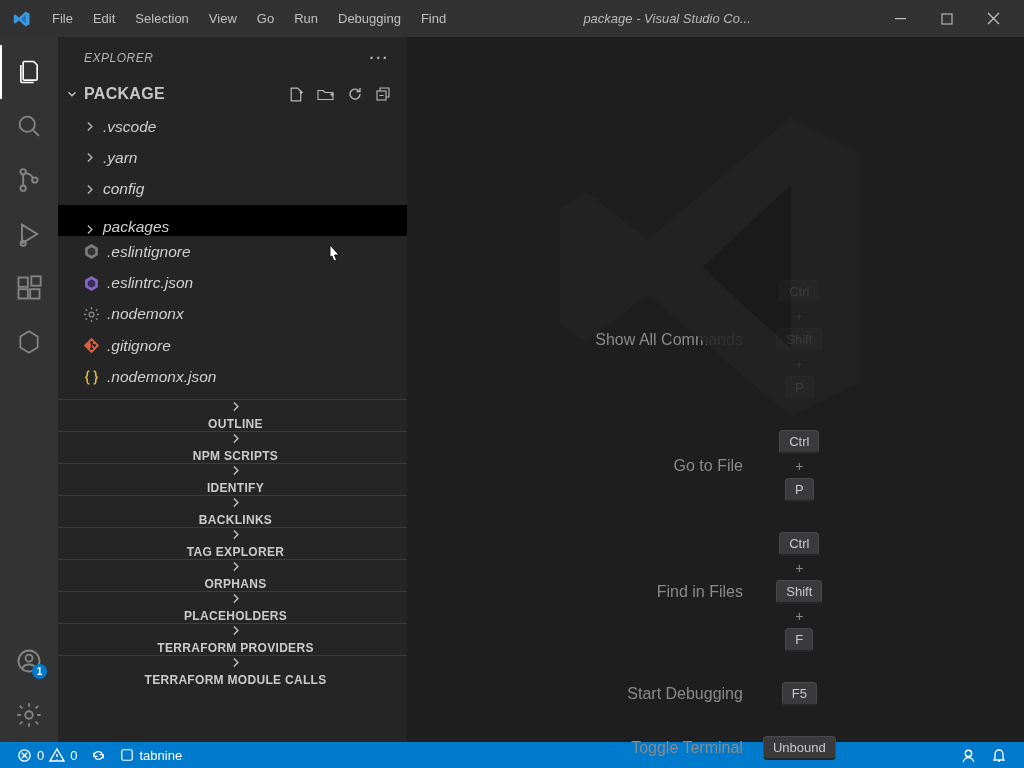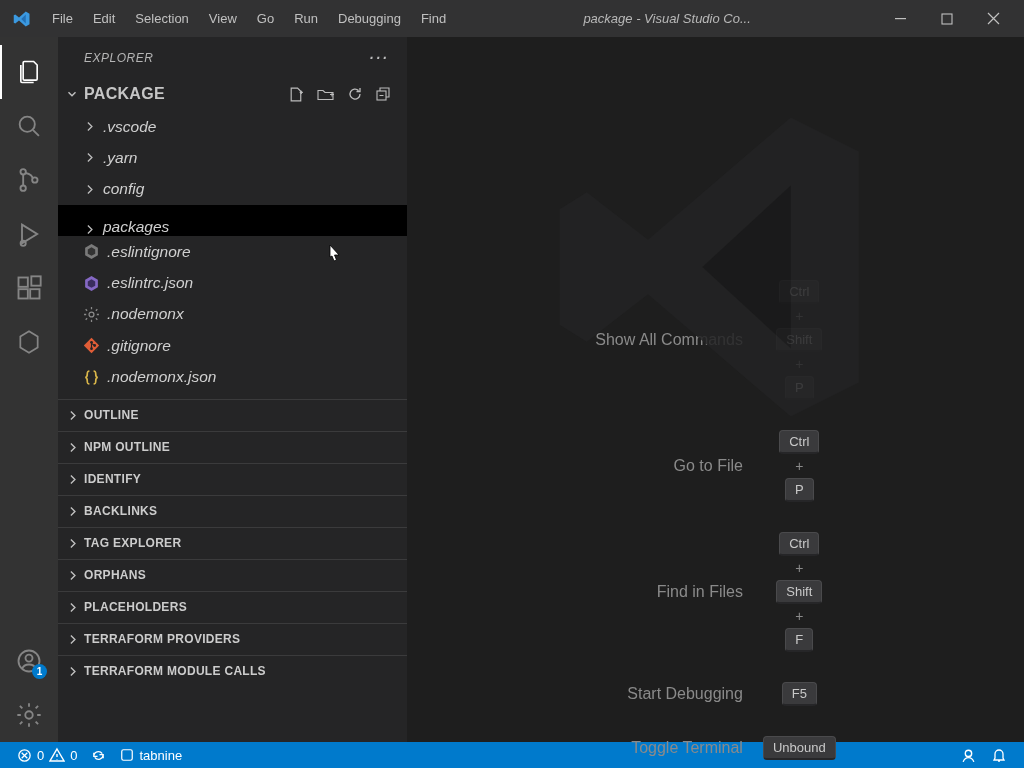--- a/index.html
+++ b/index.html
@@ -38,21 +38,21 @@
 .header-actions .hact { cursor: pointer; }
 
 .tree { padding: 2px 0 6px 0; font-style: italic; }
 .tree-row { height: 31.3px; display: flex; align-items: center; padding-left: 24px; gap: 7px; cursor: pointer; font-size: 15.5px; color: #d0d0d0; }
 .tree-row:hover, .tree-row.hover { background: #000000; align-items: flex-end; }
 .tree-row.file { padding-left: 24px; }
 .tree-row .twisty { width: 14px; display: flex; justify-content: center; color: #bcbcbc; }
 .ficon { width: 18px; height: 18px; display: flex; align-items: center; justify-content: center; }
 
 .collapsed-sections { }
-.collapsed-section { height: 32px; border-top: 1px solid #3b3b3c; display: flex; align-items: center; padding-left: 6px; gap: 4px; cursor: pointer; }
+.collapsed-section { height: 32px; border-top: 1px solid #3b3b3c; display: flex; align-items: center; padding-left: 6px; gap: 4px; cursor: pointer; flex-direction: column; }
 .collapsed-section .chev { width: 16px; display: flex; justify-content: center; }
 .collapsed-section .lbl { font-size: 12px; font-weight: 700; letter-spacing: 0.3px; }
 
 
 .editor { flex: 1; background: #1e1e1e; position: relative; display: flex; align-items: center; justify-content: center; }
 .watermark { position: absolute; top: 60px; left: 50%; transform: translateX(-50%); opacity: 0.85; }
 .shortcuts { display: grid; grid-template-columns: auto auto; column-gap: 20px; row-gap: 30px; align-items: center; margin-top: 260px; }
 .sc-label { text-align: right; color: #8a8a8a; font-size: 16px; }
 .sc-keys { display: flex; gap: 4px; align-items: center; flex-direction: column; }
 .key { background: #3a3a3c; border: 1px solid #4a4a4c; border-bottom: 2px solid #262628; color: #c9c9c9; font-size: 13px; padding: 3px 9px; border-radius: 4px; }
@@ -297,21 +297,21 @@
             </svg>
           </span>
           <span class="lbl">OUTLINE</span>
         </div>
         <div class="collapsed-section">
           <span class="chev">
             <svg width="13" height="13" viewBox="0 0 16 16">
               <path d="M6 3l5 5-5 5" fill="none" stroke="#c0c0c0" stroke-width="1.7"></path>
             </svg>
           </span>
-          <span class="lbl">NPM OUTLINE</span>
+          <span class="lbl">NPM SCRIPTS</span>
         </div>
         <div class="collapsed-section">
           <span class="chev">
             <svg width="13" height="13" viewBox="0 0 16 16">
               <path d="M6 3l5 5-5 5" fill="none" stroke="#c0c0c0" stroke-width="1.7"></path>
             </svg>
           </span>
           <span class="lbl">IDENTIFY</span>
         </div>
         <div class="collapsed-section">

